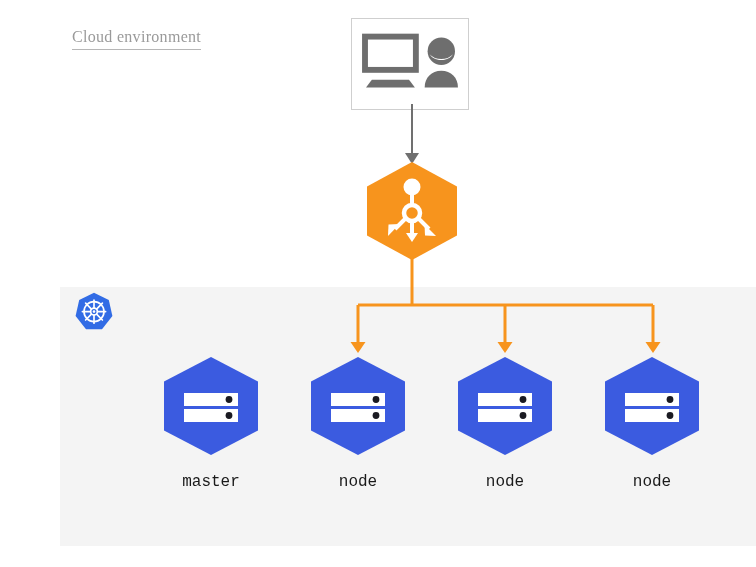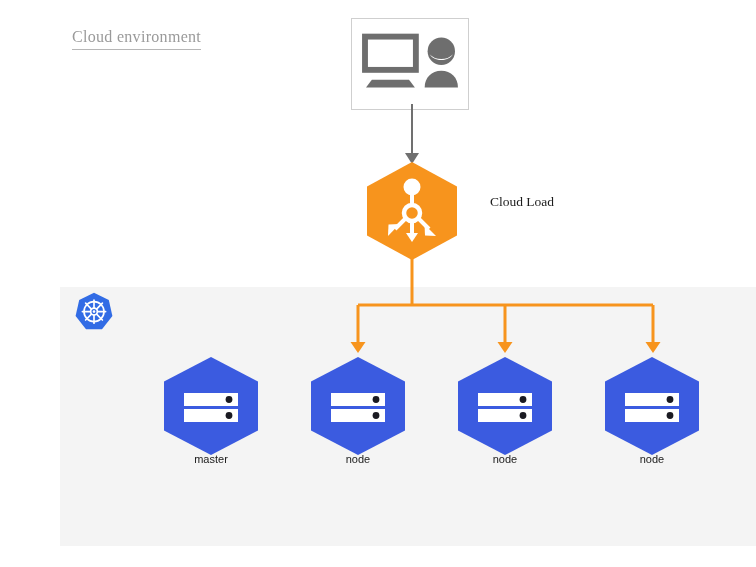--- a/index.html
+++ b/index.html
@@ -119,26 +119,26 @@
   }
   .node-hex {
     position: absolute;
     left: 0;
     top: 0;
     width: 94px;
     height: 98px;
   }
   .node-label {
     position: absolute;
-    top: 96px;
+    top: 116px;
     left: 0;
     width: 94px;
     text-align: center;
-    font-family: Liberation Sans, sans-serif;
-    font-size: 11px;
+    font-family: Liberation Mono, monospace;
+    font-size: 16px;
     color: #1a1a1a;
     white-space: nowrap;
   }
 </style>
 </head>
 <body>
 
 <div id="canvas">
 
   <div class="env-title">Cloud environment</div>
@@ -201,21 +201,20 @@
         <line x1="39" y1="56" x2="28" y2="67" stroke-width="4"></line>
         <path d="M21 74 l0.5 -11.5 l11 -0.5 z" stroke="none"></path>
 
         <line x1="51" y1="56" x2="62" y2="67" stroke-width="4"></line>
         <path d="M69 74 l-11 -0.5 l-0.5 -11 z" stroke="none"></path>
       </g>
     </svg>
   </div>
 
   <div class="lb-label">
-    <div>Cloud Load</div>
   </div>
 
   <div class="fanout">
     <svg viewBox="0 0 350 108" width="350" height="108" aria-hidden="true">
       <g stroke="#F7941D" stroke-width="3" fill="none">
 
         <line x1="78" y1="0" x2="78" y2="49"></line>
 
         <line x1="24" y1="49" x2="319" y2="49"></line>
 

